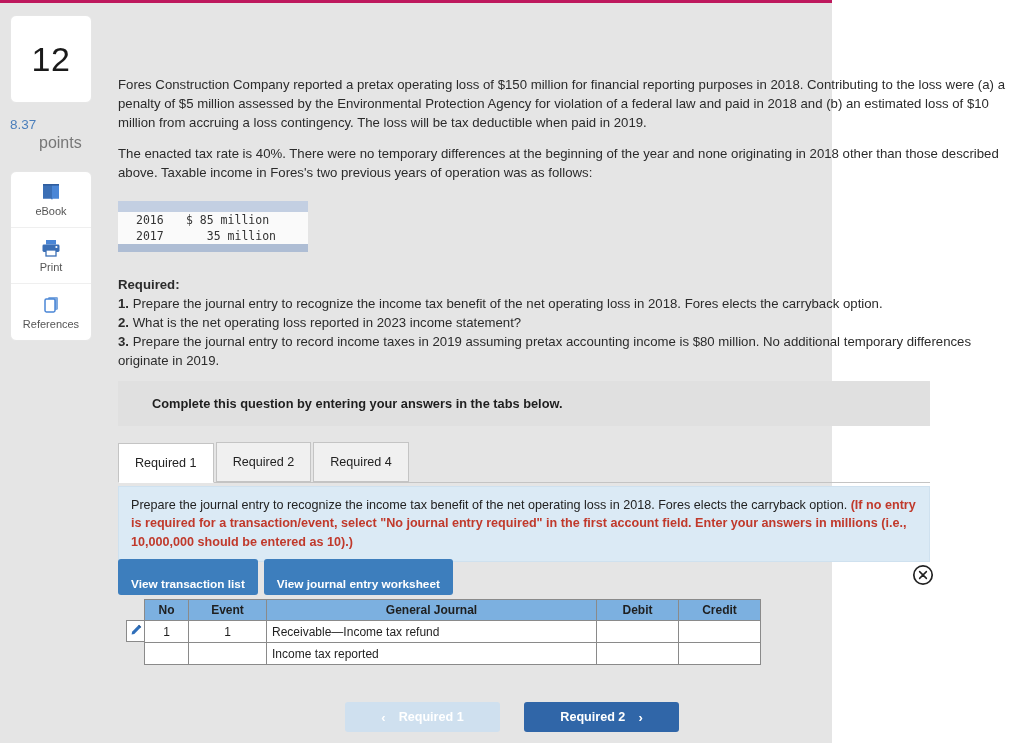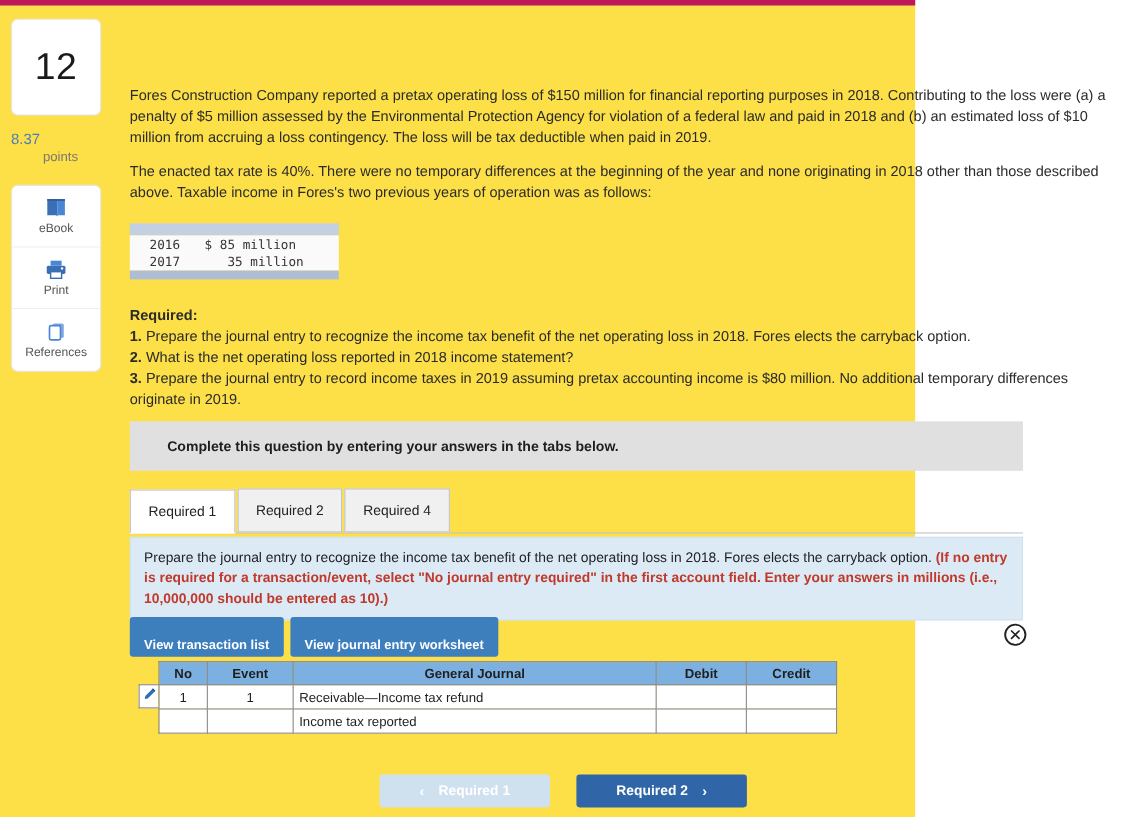--- a/index.html
+++ b/index.html
@@ -8,22 +8,22 @@
     width: 1024px; height: 743px;
     background: #ffffff;
     font-family: "Liberation Sans", sans-serif;
     color: #222;
     overflow: hidden;
   }
   #page {
     position: relative;
     width: 832px;
     height: 743px;
-    background: #fde047;
-    border-top: 5px solid #be185d;
+    background: #e5e5e5;
+    border-top: 3px solid #be185d;
   }
 
   
   #left-rail {
     position: absolute;
     left: 10px; top: 12px;
     width: 82px;
   }
   .qnum-box {
     width: 82px; height: 88px;
@@ -36,21 +36,21 @@
     font-weight: 400;
     letter-spacing: 0.5px;
   }
   .points-val {
     margin-top: 14px;
     font-size: 13.5px;
     color: #4a7ebb;
     line-height: 1.15;
   }
   .points-lbl {
-    font-size: 12px;
+    font-size: 16px;
     color: #777;
     line-height: 1.3;
     padding-left: 29px;
   }
   .tool-stack {
     margin-top: 18px;
     width: 82px;
     border: 1px solid #e6e6e6;
     border-radius: 6px;
     background: #fff;
@@ -354,21 +354,21 @@
             <td class="amt">   35 million</td>
           </tr>
         </tbody>
       </table>
       <div class="band-bot"></div>
     </div>
 
     <div id="required-block">
       <div class="req-head">Required:</div>
       <div class="req-line"><b>1.</b><span> Prepare the journal entry to recognize the income tax benefit of the net operating loss in 2018. Fores elects the carryback option.</span></div>
-      <div class="req-line"><b>2.</b><span> What is the net operating loss reported in 2018 income statement?</span></div>
+      <div class="req-line"><b>2.</b><span> What is the net operating loss reported in 2023 income statement?</span></div>
       <div class="req-line"><b>3.</b><span> Prepare the journal entry to record income taxes in 2019 assuming pretax accounting income is $80 million. No additional temporary differences originate in 2019.</span></div>
     </div>
 
     <div id="complete-banner">
       <span>Complete this question by entering your answers in the tabs below.</span>
     </div>
 
     <div id="tab-strip">
       <div class="tab active">
         <span>Required 1</span>

